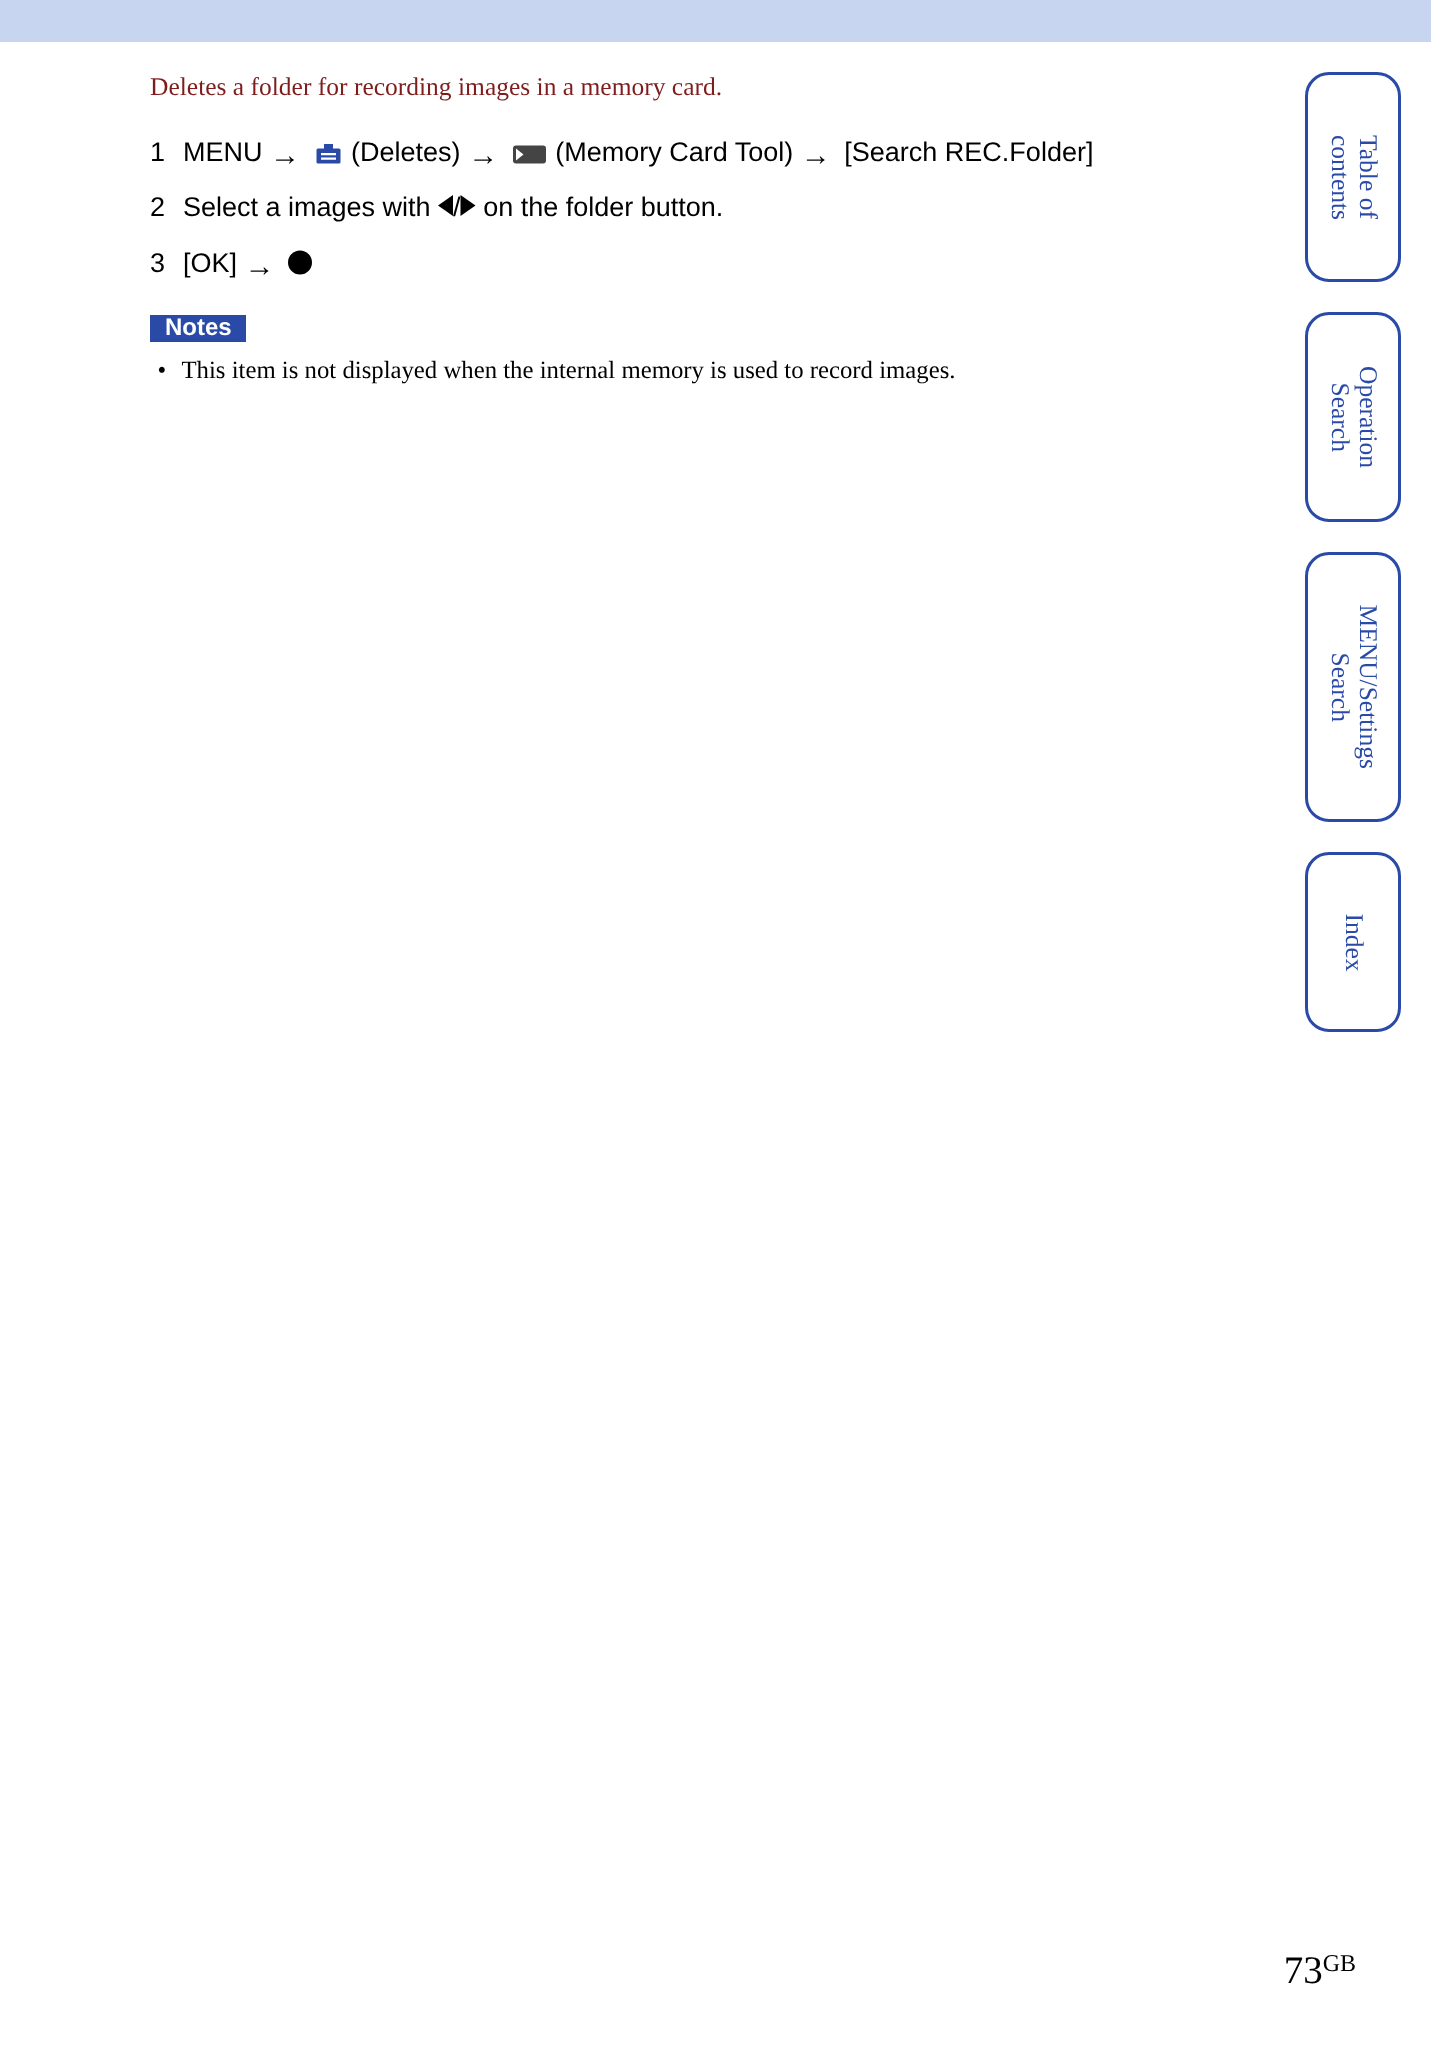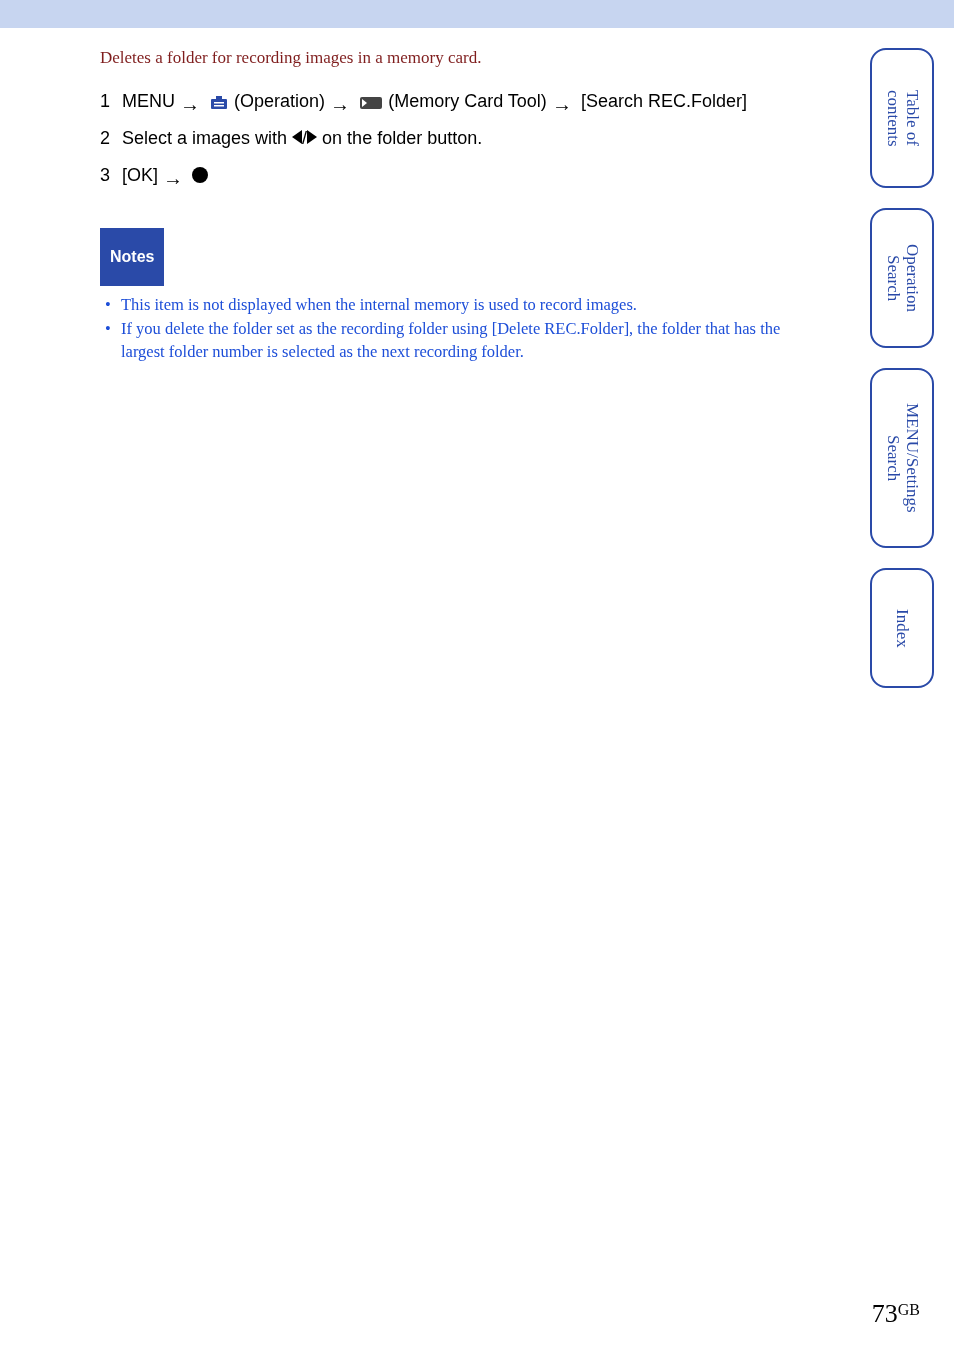--- a/index.html
+++ b/index.html
@@ -110,32 +110,32 @@
       border-top: 7px solid transparent;
       border-bottom: 7px solid transparent;
       border-left: 10px solid #000;
     }
     .notes-header {
       display: inline-block;
       background: #2a4aa8;
       color: #fff;
       font-size: 16px;
       font-weight: bold;
-      padding: 20px 10px;
-      margin-top: 29px;
+      padding: 0 10px;
+      margin-top: 11px;
       margin-bottom: 8px;
     }
     .notes-list {
       list-style: none;
       padding-left: 5px;
     }
     .notes-list li {
       font-size: 16.5px;
       font-family: 'Times New Roman', serif;
-      color: #1d4ed8;
+      color: #000000;
       line-height: 1.35;
       position: relative;
       padding-left: 16px;
       margin-bottom: 2px;
     }
     .notes-list li::before {
       content: '•';
       position: absolute;
       left: 0;
       top: 0;
@@ -167,21 +167,21 @@
       text-align: center;
       line-height: 1.1;
     }
     .tab-1 { height: 140px; }
     .tab-2 { height: 140px; }
     .tab-3 { height: 180px; }
     .tab-4 { height: 120px; }
     .page-number {
       position: absolute;
       bottom: 40px;
-      right: 34px;
+      right: 50px;
       font-family: 'Times New Roman', serif;
       font-size: 26px;
     }
     .page-number-sup {
       font-size: 16px;
       vertical-align: top;
       position: relative;
       top: 2px;
     }
   </style>
@@ -200,21 +200,21 @@
       <span>MENU</span>
       <span class="arrow"></span>
       <span class="icon-settings">
         <svg viewBox="0 0 20 16">
             <rect x="2" y="4" width="16" height="10" fill="#2a4aa8" rx="1"></rect>
             <rect x="7" y="1" width="6" height="4" fill="#2a4aa8"></rect>
             <rect x="5" y="7" width="10" height="1.5" fill="#fff"></rect>
             <rect x="5" y="10" width="10" height="1.5" fill="#fff"></rect>
           </svg>
       </span>
-      <span>(Operation)</span>
+      <span>(Deletes)</span>
       <span class="arrow"></span>
       <span class="icon-memtool">
         <svg viewBox="0 0 24 16">
             <rect x="1" y="2" width="22" height="12" fill="#444" rx="2"></rect>
             <path d="M3 4 L3 12 L8 8 Z" fill="#fff"></path>
           </svg>
       </span>
       <span>(Memory Card Tool)</span>
       <span class="arrow"></span>
       <span>[Search REC.Folder]</span>
@@ -233,21 +233,20 @@
     <span class="step-text">
       <span>[OK]</span>
       <span class="arrow"></span>
       <span class="icon-dot"></span>
     </span>
   </div>
 
   <div class="notes-header">Notes</div>
   <ul class="notes-list">
     <li>This item is not displayed when the internal memory is used to record images.</li>
-    <li>If you delete the folder set as the recording folder using [Delete REC.Folder], the folder that has the largest folder number is selected as the next recording folder.</li>
   </ul>
 </div>
 
 <div class="side-tabs">
   <div class="side-tab tab-1">
     <div class="side-tab-inner">
       <span>Table of</span><br><span>contents</span>
     </div>
   </div>
   <div class="side-tab tab-2">

